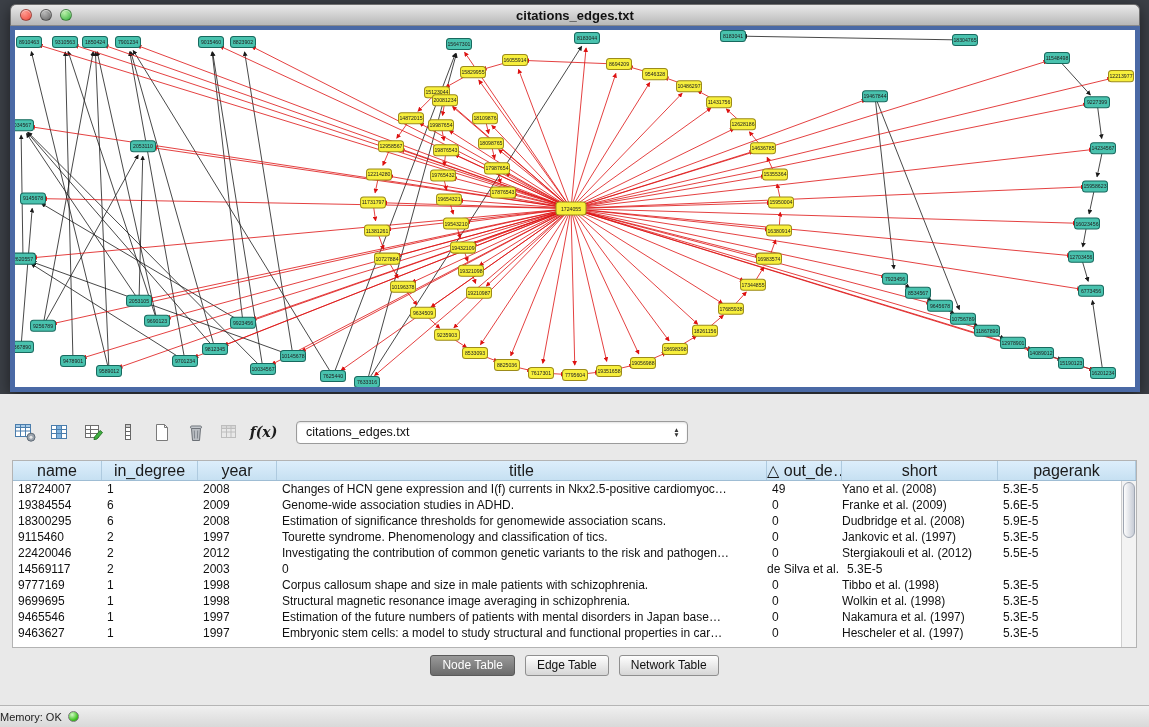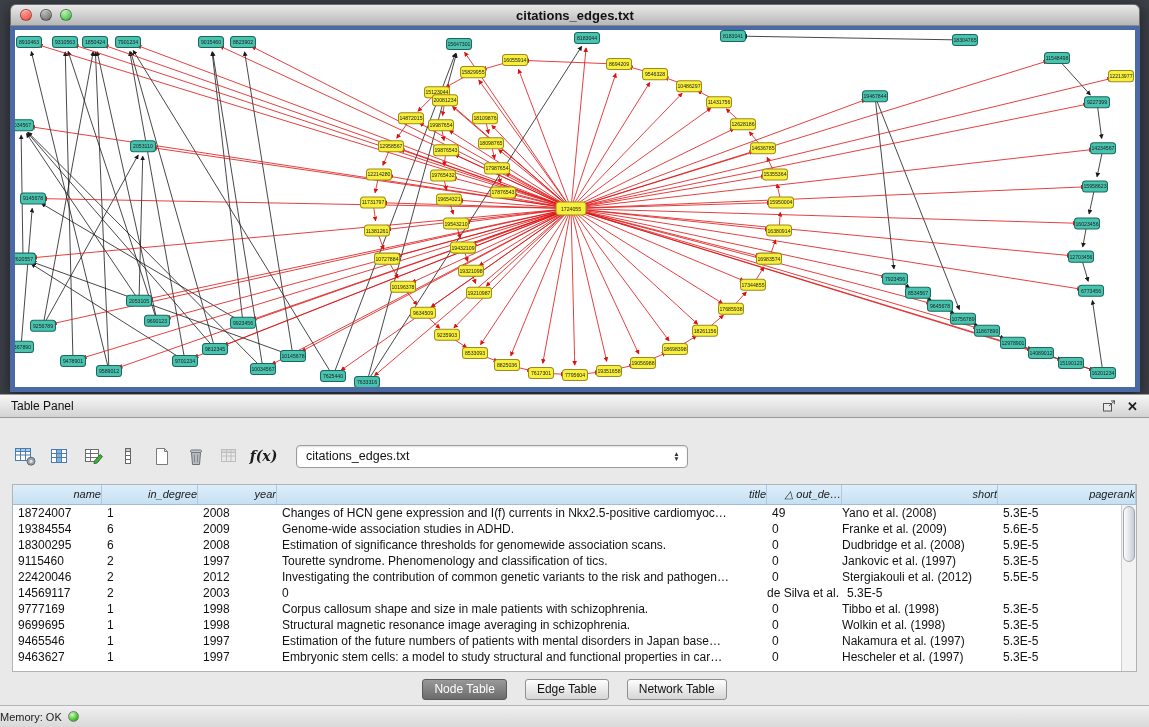--- a/index.html
+++ b/index.html
@@ -28,29 +28,29 @@
 
   .toolbar { display:flex; align-items:center; gap:7px; margin:24px 0 0 12px; height:28px; }
   .tb { background:none; border:none; width:27px; height:26px; display:flex; align-items:center; justify-content:center; }
   .fx { font-family:"DejaVu Serif", serif; font-style:italic; font-weight:bold; font-size:14px; color:#1c1c1c; }
   .combo { margin-left:12px; width:392px; height:23px; background:#fff; border:1px solid #9b9b9b; border-radius:4px; display:flex; align-items:center; padding:0 3px 0 9px; font-size:12.5px; color:#111; box-shadow:inset 0 1px 2px rgba(0,0,0,.12); }
   .stepper { margin-left:auto; width:15px; display:flex; flex-direction:column; align-items:center; line-height:5.5px; font-size:6.5px; color:#333; }
 
   .table-wrap { position:relative; margin:14px 12px 0 12px; background:#fff; border:1px solid #b3b3b3; height:188px; overflow:hidden; }
   .grid-row { display:grid; grid-template-columns:89px 96px 79px 490px 75px 156px 1fr; }
   .thead { background:linear-gradient(#ddeefb,#c6e0f2); border-bottom:1px solid #9fbdd4; height:20px; }
-  .th { font-size:11px; color:#1a1a1a; text-align:right; line-height:19px; border-right:1px solid #aecadf; overflow:hidden; white-space:nowrap;font-style:italic; }
+  .th { font-size:16px; color:#1a1a1a; text-align:center; line-height:19px; border-right:1px solid #aecadf; overflow:hidden; white-space:nowrap; }
   .tbody { position:absolute; top:20px; left:0; right:15px; bottom:0; overflow:hidden; background:#fff; }
   .trow { height:16px; }
   .td { font-size:12px; color:#111; line-height:16px; padding-left:5px; white-space:nowrap; overflow:hidden; }
   .td.center { text-align:left; padding-left:0; }
   .vscroll { position:absolute; top:20px; right:0; width:15px; bottom:0; background:#f3f3f3; border-left:1px solid #cfcfcf; }
   .vthumb { margin:1px; height:56px; border:1px solid #9fa6b2; border-radius:7px; background:linear-gradient(90deg,#fdfdfd,#c7ccd6); }
 
-  .tabs { display:flex; justify-content:center; gap:18px; margin-top:7px; }
+  .tabs { display:flex; justify-content:center; gap:10px; margin-top:7px; }
   .tab { font-family:"Liberation Sans",sans-serif; font-size:12px; padding:2px 11px 3px; border:1px solid #8f8f8f; border-radius:3px; background:linear-gradient(#fefefe,#d6d6d6); color:#111; }
   .tab.active { background:linear-gradient(#999,#6b6b6b); color:#fff; border-color:#5a5a5a; }
 
   .statusbar { position:absolute; bottom:0; left:0; right:0; height:22px; background:linear-gradient(#f0f0f0,#d9d9d9); border-top:1px solid #b5b5b5; display:flex; align-items:center; padding-right:10px; gap:6px; font-size:11px; color:#222; }
   .mem-dot { width:11px; height:11px; border-radius:50%; background:radial-gradient(circle at 35% 30%, #d2f8c6, #3fc320 65%, #1e8d0e); border:1px solid #7a7a7a; }
 </style>
 </head>
 <body>
 
 <div class="app">
@@ -607,30 +607,20 @@
             <g>
               <rect x="937.5" y="4.5" width="25" height="11" rx="3" fill="#49c2ae" stroke="#17695e" stroke-width="1"></rect>
               <text x="950" y="12" text-anchor="middle" font-size="5.2" fill="#222" font-family="&quot;Liberation Sans&quot;,sans-serif">18304765</text>
             </g>
           </svg>
       </div>
     </div>
   </div>
 
   <div class="table-panel">
-    <div class="panel-header">
-      <span>Table Panel</span>
-      <div class="panel-actions">
-        <svg width="13" height="12" viewBox="0 0 13 12">
-          <rect x="0.5" y="3.5" width="8" height="7.5" fill="#e8e8e8" stroke="#555"></rect>
-          <path d="M6 6 L11.5 .8 M11.5 .8 L8 1 M11.5 .8 L11.3 4.2" stroke="#555" fill="none"></path>
-        </svg>
-        <span class="close-x">✕</span>
-      </div>
-    </div>
 
     <div class="toolbar">
       <button class="tb">
         <svg width="21" height="19" viewBox="0 0 21 19">
           <rect x="0.5" y="1.5" width="15" height="12" fill="#fff" stroke="#4a7dac"></rect>
           <rect x="0.5" y="1.5" width="15" height="3" fill="#a8cbe8" stroke="#4a7dac"></rect>
           <path d="M5.5 1.5 V13.5 M10.5 1.5 V13.5 M0.5 8 H15.5" stroke="#4a7dac" fill="none"></path>
           <circle cx="16" cy="14.2" r="4" fill="#9aa3ad" stroke="#5f6a75"></circle>
           <circle cx="16" cy="14.2" r="1.5" fill="#e6e6e6"></circle>
         </svg>

